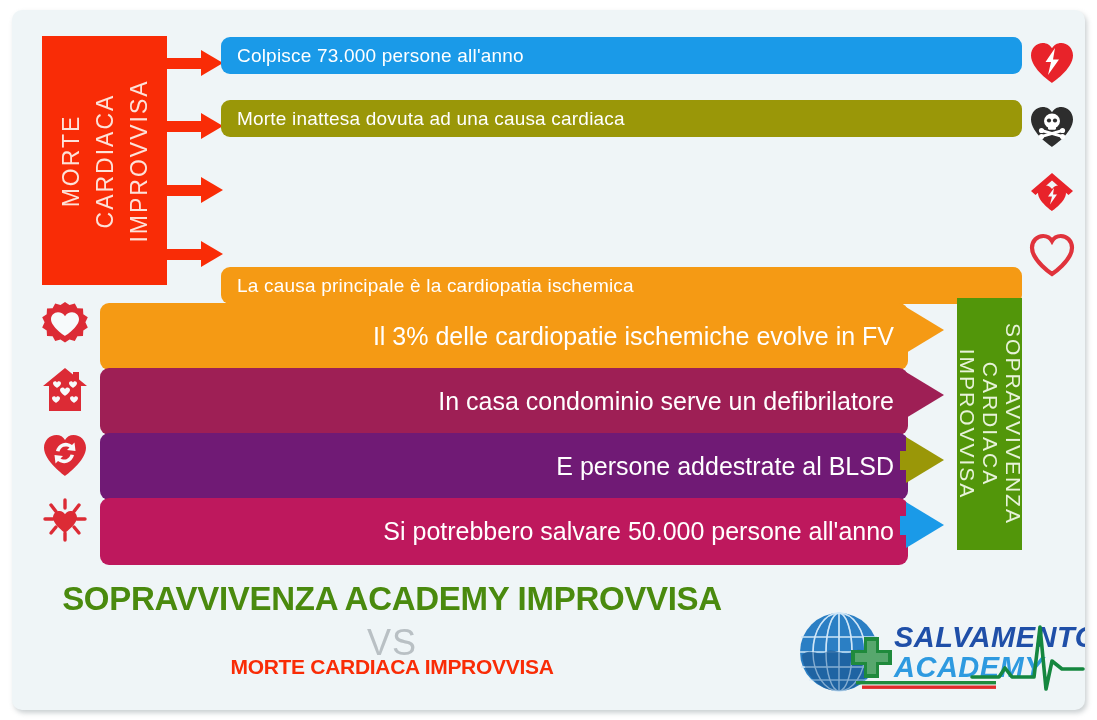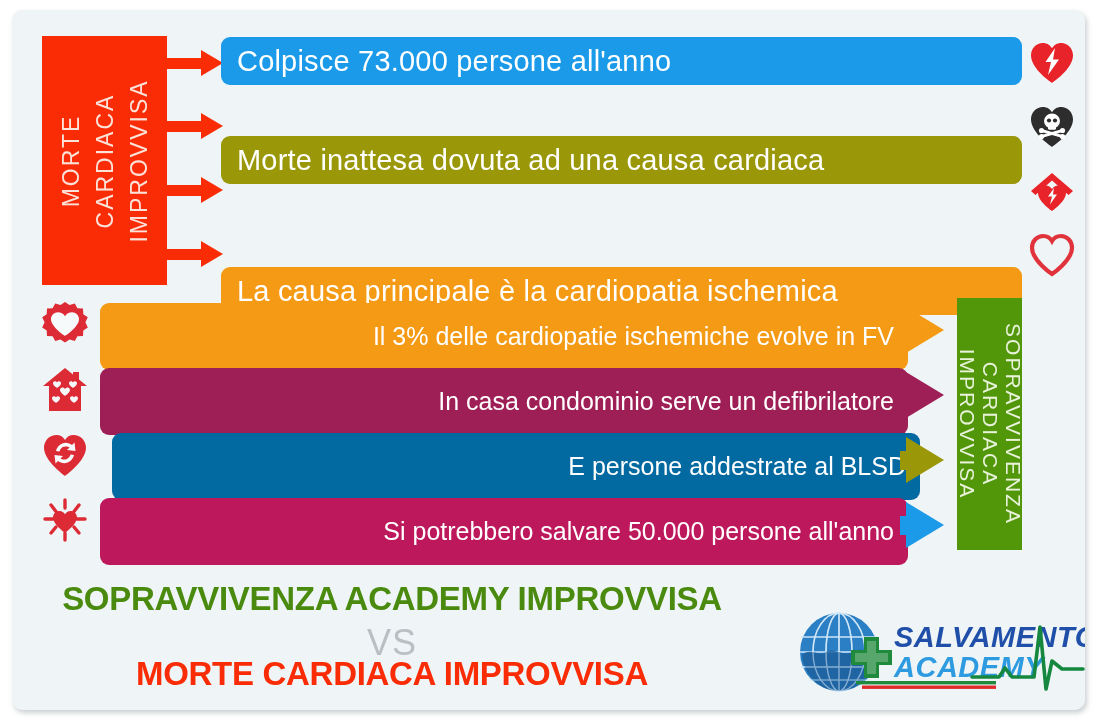--- a/index.html
+++ b/index.html
@@ -42,25 +42,25 @@
     position:absolute;left:0;top:8px;width:38px;height:11px;background:#f92c06;
   }
   .arrow-red .head{
     position:absolute;left:34px;top:0;width:0;height:0;
     border-top:13px solid transparent;
     border-bottom:13px solid transparent;
     border-left:22px solid #f92c06;
   }
 
   .tbar{
-    position:absolute;left:209px;width:801px;height:48px;
+    position:absolute;left:209px;width:801px;height:37px;
     border-radius:9px;
     display:flex;align-items:center;
     box-sizing:border-box;padding-left:16px;
-    color:#ffffff;font-size:29px;font-weight:400;
+    color:#ffffff;font-size:19px;font-weight:400;
     letter-spacing:0.2px;
   }
 
   .ticon{
     position:absolute;left:1016px;width:48px;height:48px;
   }
 
   
   .licon{
     position:absolute;left:28px;width:50px;height:50px;
@@ -103,21 +103,21 @@
   .foot-line1{
     position:absolute;left:0;top:570px;width:760px;text-align:center;
     color:#4a8a0e;font-size:33px;font-weight:bold;letter-spacing:-0.3px;
   }
   .foot-vs{
     position:absolute;left:0;top:612px;width:760px;text-align:center;
     color:#b9c0c4;font-size:36px;font-weight:400;letter-spacing:1px;
   }
   .foot-line2{
     position:absolute;left:0;top:645px;width:760px;text-align:center;
-    color:#f92c06;font-size:33px;font-weight:bold;letter-spacing:-0.3px;
+    color:#f92c06;font-size:21px;font-weight:bold;letter-spacing:-0.3px;
   }
   .logo{
     position:absolute;left:782px;top:595px;width:295px;height:95px;
   }
 </style>
 </head>
 <body>
 
 <div class="frame">
   <div class="canvas">
@@ -141,21 +141,21 @@
     <div class="arrow-red" style="top:167px;">
       <div class="shaft"></div>
       <div class="head"></div>
     </div>
     <div class="arrow-red" style="top:231px;">
       <div class="shaft"></div>
       <div class="head"></div>
     </div>
 
     <div class="tbar" style="top:27px;background:#1a9ae8;">Colpisce 73.000 persone all'anno</div>
-    <div class="tbar" style="top:90px;background:#9a9708;margin-top:36px;">Morte inattesa dovuta ad una causa cardiaca</div>
+    <div class="tbar" style="top:90px;background:#9a9708;">Morte inattesa dovuta ad una causa cardiaca</div>
     <div class="tbar" style="top:218px;background:#f59a14;margin-top:39px;">La causa principale è la cardiopatia ischemica</div>
 
     <div class="ticon" style="top:29px;">
       <svg viewBox="0 0 48 48" width="48" height="48">
         <path d="M24 44 C24 44 3 30 3 16.5 C3 9 8.5 4 14.8 4 C19 4 22.3 6.2 24 9.3 C25.7 6.2 29 4 33.2 4 C39.5 4 45 9 45 16.5 C45 30 24 44 24 44 Z" fill="#e8232a"></path>
         <path d="M27 9 L17.5 23 L23 23 L20 36 L31 20.5 L25 20.5 Z" fill="#ffffff"></path>
       </svg>
     </div>
     <div class="ticon" style="top:93px;">
       <svg viewBox="0 0 48 48" width="48" height="48">
@@ -231,21 +231,21 @@
       <div class="mbar" style="background:#f59a14;">Il 3% delle cardiopatie ischemiche evolve in FV</div>
       <div class="mbar-shaft" style="background:#f59a14;"></div>
       <div class="mbar-head"></div>
     </div>
     <div class="mbar-wrap" style="top:358px;color:#9e1f55;">
       <div class="mbar" style="background:#9e1f55;">In casa condominio serve un defibrilatore</div>
       <div class="mbar-shaft" style="background:#9e1f55;"></div>
       <div class="mbar-head"></div>
     </div>
     <div class="mbar-wrap" style="top:423px;color:#9a9708;">
-      <div class="mbar" style="background:#0369a1;margin-left:12px;">E persone addestrate al BLSD</div>
+      <div class="mbar" style="background:#701a75;">E persone addestrate al BLSD</div>
       <div class="mbar-shaft" style="background:#9a9708;"></div>
       <div class="mbar-head"></div>
     </div>
     <div class="mbar-wrap" style="top:488px;color:#1a9ae8;">
       <div class="mbar" style="background:#be185d;padding-left:8px;">Si potrebbero salvare 50.000 persone all'anno</div>
       <div class="mbar-shaft" style="background:#1a9ae8;"></div>
       <div class="mbar-head"></div>
     </div>
 
     <div class="green-box">

